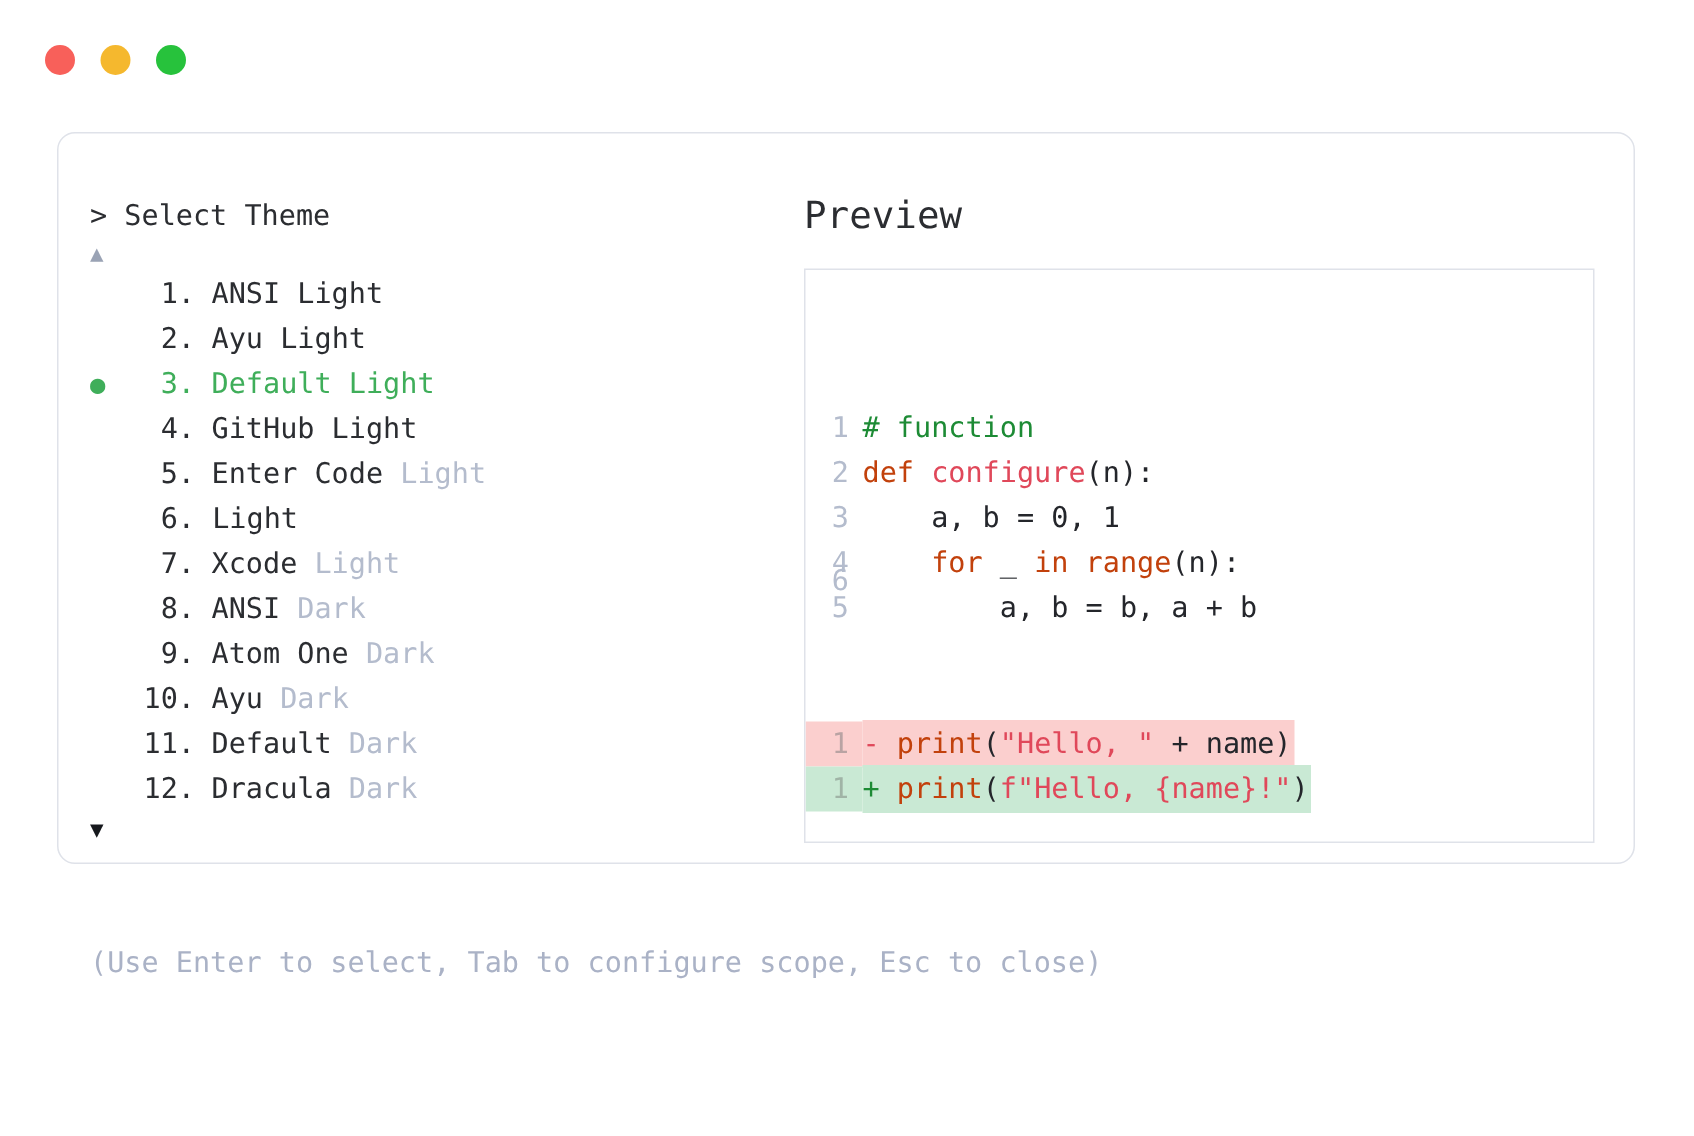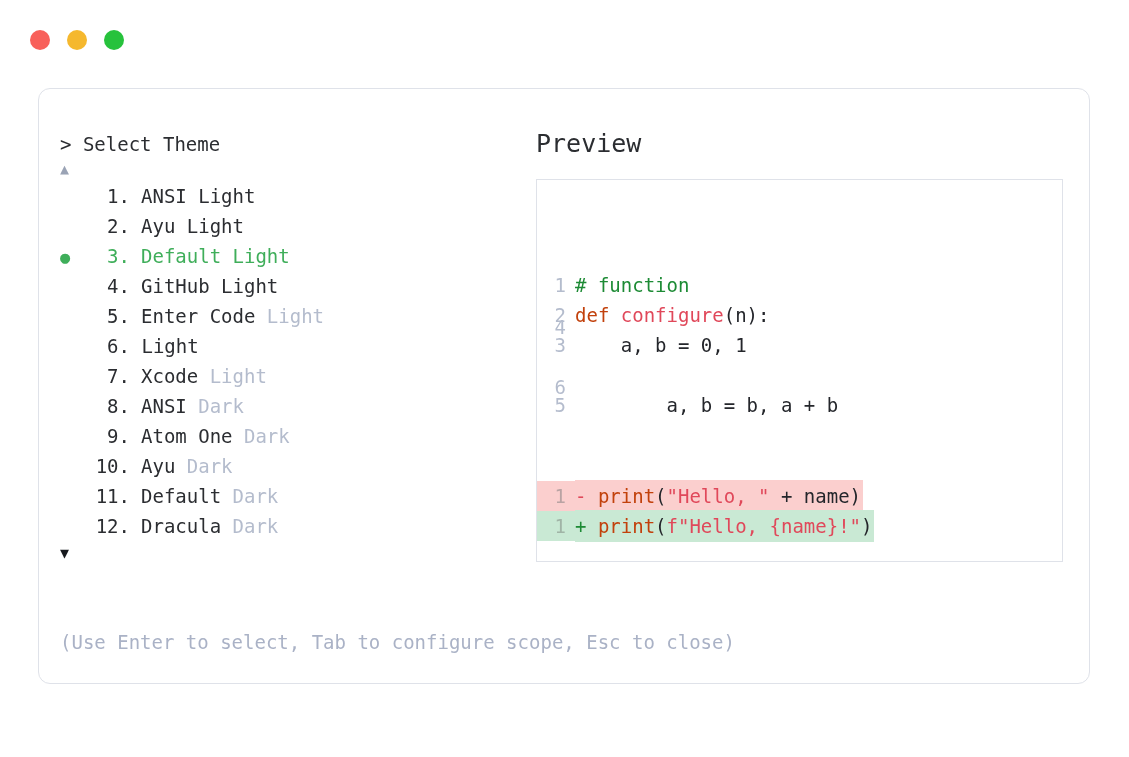--- a/index.html
+++ b/index.html
@@ -30,21 +30,21 @@
     border-radius: 50%;
     display: block;
   }
 
   
   .card {
     position: absolute;
     left: 38px;
     top: 88px;
     width: 1052px;
-    height: 596px;
+    height: 488px;
     border: 1px solid #dfe2e9;
     border-radius: 12px;
     background: #ffffff;
     box-sizing: border-box;
   }
 
   .card-inner {
     position: relative;
     width: 100%;
     height: 100%;
@@ -226,21 +226,21 @@
 
   <div class="hint">(Use Enter to select, Tab to configure scope, Esc to close)</div>
 
   <div class="right-pane">
     <div class="preview-title">Preview</div>
     <div class="code-box">
       <div class="code-lines" id="code-lines">
             <div class="code-line"><span class="gutter">1</span><span class="code-text"><span class="tok-comment"># function</span></span></div>
             <div class="code-line"><span class="gutter">2</span><span class="code-text"><span class="tok-kw">def </span><span class="tok-fn">configure</span><span class="tok-plain">(n):</span></span></div>
             <div class="code-line"><span class="gutter">3</span><span class="code-text"><span class="tok-plain">    a, b = 0, 1</span></span></div>
-            <div class="code-line"><span class="gutter">4</span></div>
+            <div class="code-line"><span class="gutter">4</span><span class="code-text"><span class="tok-plain">    </span><span class="tok-kw">for</span><span class="tok-plain"> _ </span><span class="tok-kw">in range</span><span class="tok-plain">(n):</span></span></div>
             <div class="code-line"><span class="gutter">5</span><span class="code-text"><span class="tok-plain">        a, b = b, a + b</span></span></div>
             <div class="code-line"><span class="gutter">6</span></div>
           </div>
       <div class="spacer-line"></div>
       <div class="code-lines" id="diff-lines">
             <div class="code-line diff-line diff-del"><span class="gutter">1</span><span class="code-text"><span class="marker-del">- </span><span class="tok-kw">print</span><span class="tok-plain">(</span><span class="tok-str">"Hello, "</span><span class="tok-plain"> + name)</span></span></div>
             <div class="code-line diff-line diff-add"><span class="gutter">1</span><span class="code-text"><span class="marker-add">+ </span><span class="tok-kw">print</span><span class="tok-plain">(</span><span class="tok-str">f"Hello, {name}!"</span><span class="tok-plain">)</span></span></div>
           </div>
     </div>
   </div>

